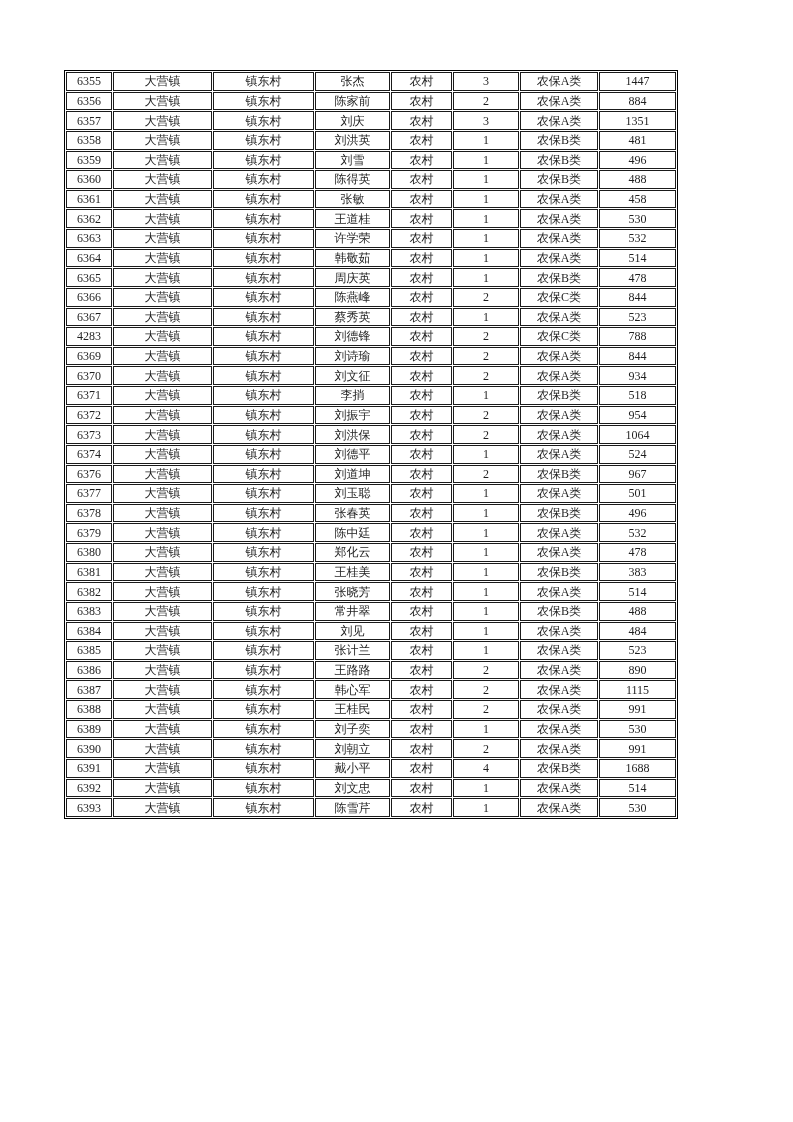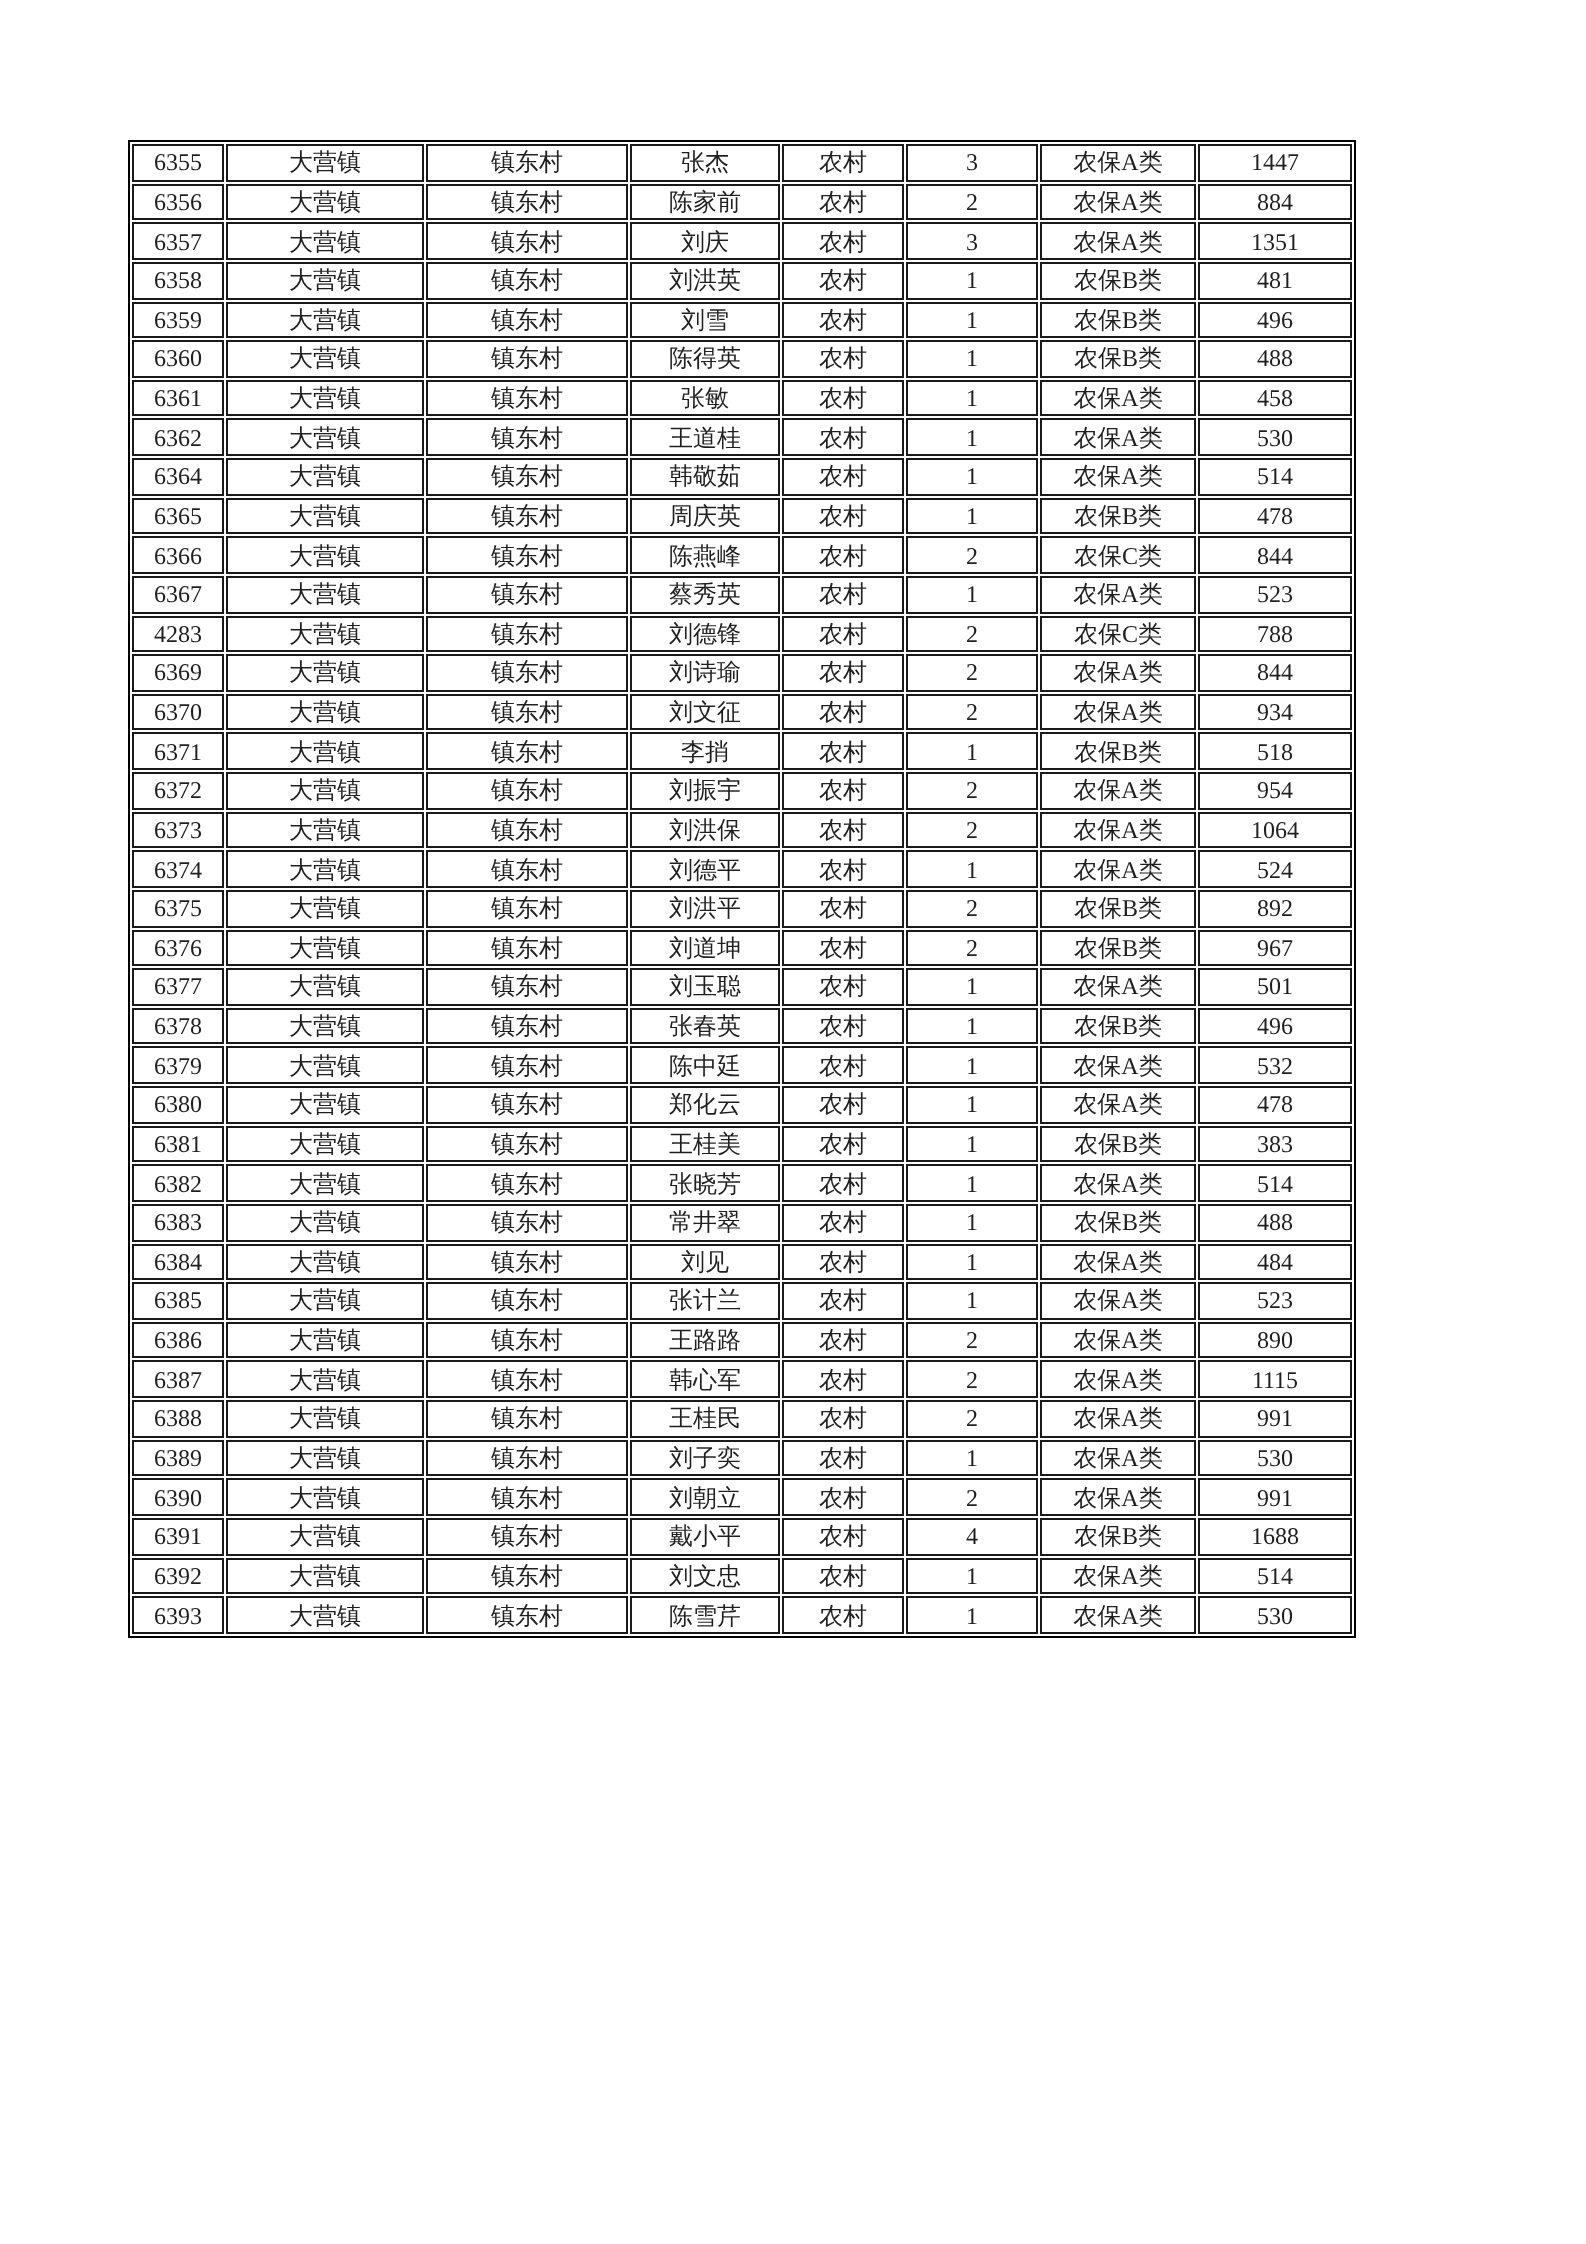--- a/index.html
+++ b/index.html
@@ -134,20 +134,30 @@
           <td>6362</td>
           <td>大营镇</td>
           <td>镇东村</td>
           <td>王道桂</td>
           <td>农村</td>
           <td>1</td>
           <td>农保A类</td>
           <td>530</td>
         </tr>
         <tr>
+          <td>6363</td>
+          <td>大营镇</td>
+          <td>镇东村</td>
+          <td>许学荣</td>
+          <td>农村</td>
+          <td>1</td>
+          <td>农保A类</td>
+          <td>532</td>
+        </tr>
+        <tr>
           <td>6364</td>
           <td>大营镇</td>
           <td>镇东村</td>
           <td>韩敬茹</td>
           <td>农村</td>
           <td>1</td>
           <td>农保A类</td>
           <td>514</td>
         </tr>
         <tr>
@@ -242,30 +252,20 @@
         </tr>
         <tr>
           <td>6374</td>
           <td>大营镇</td>
           <td>镇东村</td>
           <td>刘德平</td>
           <td>农村</td>
           <td>1</td>
           <td>农保A类</td>
           <td>524</td>
-        </tr>
-        <tr>
-          <td>6375</td>
-          <td>大营镇</td>
-          <td>镇东村</td>
-          <td>刘洪平</td>
-          <td>农村</td>
-          <td>2</td>
-          <td>农保B类</td>
-          <td>892</td>
         </tr>
         <tr>
           <td>6376</td>
           <td>大营镇</td>
           <td>镇东村</td>
           <td>刘道坤</td>
           <td>农村</td>
           <td>2</td>
           <td>农保B类</td>
           <td>967</td>

